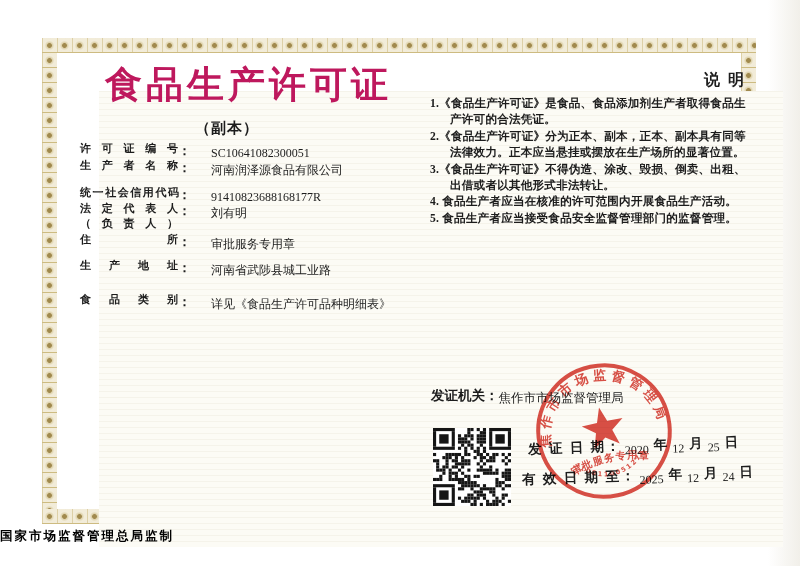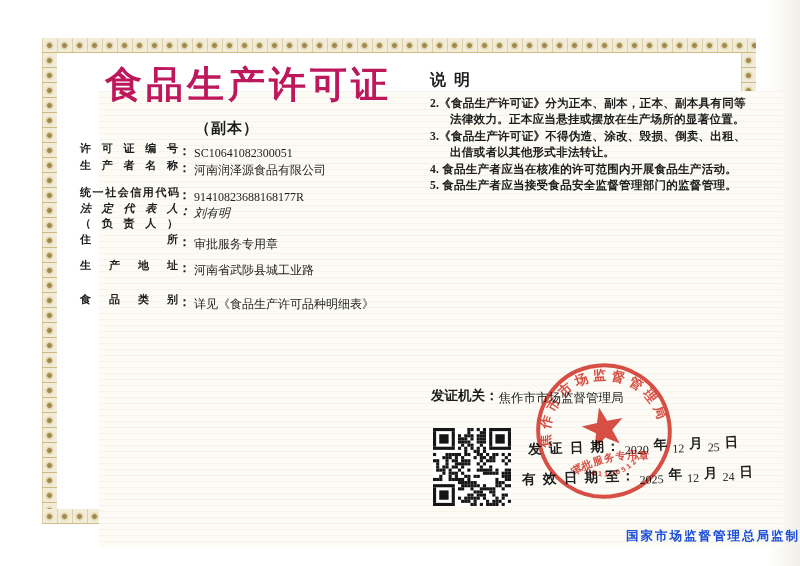--- a/index.html
+++ b/index.html
@@ -35,23 +35,23 @@
     position:absolute;left:62px;top:119px;width:330px;text-align:center;
     font-size:15px;font-weight:700;letter-spacing:1px;
   }
   .row{position:absolute;left:80px;white-space:nowrap;}
   .flabel{
     display:inline-block;width:98px;font-size:11px;font-weight:700;
     text-align:justify;text-align-last:justify;vertical-align:top;
   }
   .flabel.tight{letter-spacing:-1px;}
   .fcolon{font-size:13px;font-weight:700;}
-  .fvalue{font-size:12px;font-weight:500;position:relative;top:1.5px;margin-left:3px;}
+  .fvalue{font-size:12px;font-weight:500;position:relative;top:1.5px;margin-left:20px;}
   .notes-head{
-    position:absolute;left:430px;top:70px;width:316px;text-align:left;
+    position:absolute;left:430px;top:70px;width:316px;text-align:right;
     font-size:16px;font-weight:700;letter-spacing:2px;
   }
   .notes{position:absolute;left:430px;top:96px;width:320px;}
   .note-item{
     font-size:11.6px;font-weight:600;line-height:16.4px;
     padding-left:20px;text-indent:-20px;letter-spacing:0.2px;
   }
   .authority{position:absolute;left:431px;top:386px;white-space:nowrap;}
   .alabel{font-size:13.5px;font-weight:700;}
   .avalue{font-size:12.5px;font-weight:500;position:relative;top:2px;}
@@ -63,22 +63,22 @@
   .dr1{left:528px;top:436px;}
   .dr2{left:522px;top:466px;}
   .dlabel{font-size:13.5px;font-weight:700;letter-spacing:2px;}
   .dnum{font-size:12px;font-weight:500;position:relative;top:3.5px;margin:0 3px;}
   .dunit{font-size:13.5px;font-weight:700;margin:0 2px;}
   .stamp{
     position:absolute;left:531px;top:358px;width:146px;height:146px;
     transform:rotate(-12deg);opacity:.88;mix-blend-mode:multiply;
   }
   .footer{
-    position:absolute;left:0;top:528px;width:100%;text-align:right;
-    font-size:12.5px;font-weight:700;letter-spacing:2px;color:#1d4ed8;
+    position:absolute;left:0;top:528px;width:100%;text-align:left;
+    font-size:12.5px;font-weight:700;letter-spacing:2px;color:#000000;
   }
 </style>
 </head>
 <body>
 
 <div class="frame">
   <div class="bstrip bs-top"></div>
   <div class="bstrip bs-bottom"></div>
   <div class="bstrip bs-left"></div>
   <div class="bstrip bs-right"></div>
@@ -90,38 +90,39 @@
 
 <div class="row" style="top:141px;">
   <span class="flabel">许 可 证 编 号</span><span class="fcolon">：</span><span class="fvalue">SC10641082300051</span>
 </div>
 <div class="row" style="top:158px;">
   <span class="flabel">生 产 者 名 称</span><span class="fcolon">：</span><span class="fvalue">河南润泽源食品有限公司</span>
 </div>
 <div class="row" style="top:185px;">
   <span class="flabel tight">统一社会信用代码</span><span class="fcolon">：</span><span class="fvalue">91410823688168177R</span>
 </div>
-<div class="row" style="top:201px;font-style:italic;">
+<div class="row" style="top:201px;">
   <span class="flabel">法 定 代 表 人</span><span class="fcolon">：</span><span class="fvalue">刘有明</span>
 </div>
 <div class="row" style="top:216px;">
   <span class="flabel">（ 负 责 人 ）</span>
 </div>
 <div class="row" style="top:232px;">
   <span class="flabel">住 所</span><span class="fcolon">：</span><span class="fvalue">审批服务专用章</span>
 </div>
 <div class="row" style="top:258px;">
   <span class="flabel">生 产 地 址</span><span class="fcolon">：</span><span class="fvalue">河南省武陟县城工业路</span>
 </div>
 <div class="row" style="top:292px;">
   <span class="flabel">食 品 类 别</span><span class="fcolon">：</span><span class="fvalue">详见《食品生产许可品种明细表》</span>
 </div>
 
 <div class="notes-head">说  明</div>
 <div class="notes">
+  <div class="note-item">1.《食品生产许可证》是食品、食品添加剂生产者取得食品生产许可的合法凭证。</div>
   <div class="note-item">2.《食品生产许可证》分为正本、副本，正本、副本具有同等法律效力。正本应当悬挂或摆放在生产场所的显著位置。</div>
   <div class="note-item">3.《食品生产许可证》不得伪造、涂改、毁损、倒卖、出租、出借或者以其他形式非法转让。</div>
   <div class="note-item">4. 食品生产者应当在核准的许可范围内开展食品生产活动。</div>
   <div class="note-item">5. 食品生产者应当接受食品安全监督管理部门的监督管理。</div>
 </div>
 
 <div class="authority">
   <span class="alabel">发证机关：</span><span class="avalue">焦作市市场监督管理局</span>
 </div>
 

